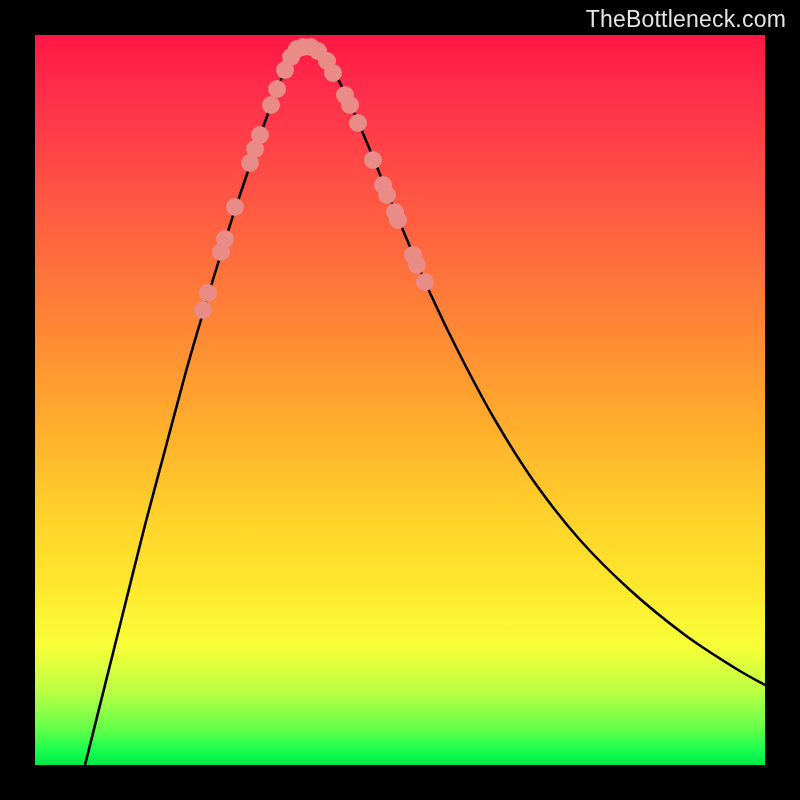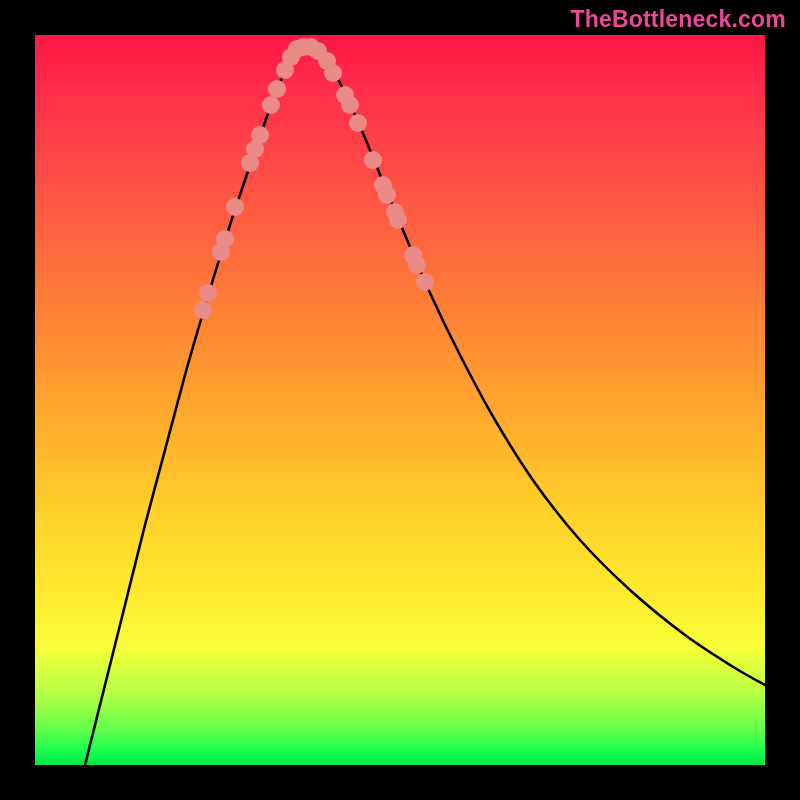--- a/index.html
+++ b/index.html
@@ -39,23 +39,23 @@
       #b9ff44 90%,
       #66ff4a 95%,
       #19ff4e 98%,
       #00e84a 100%
     );
   }
   .watermark {
     position: absolute;
     top: 6px;
     right: 14px;
-    color: #ec4899;
+    color: #e5e5e5;
     font-size: 23px;
-    font-weight: 700;
+    font-weight: 400;
     letter-spacing: 0.2px;
     user-select: none;
   }
   svg.curve {
     position: absolute;
     left: 0;
     top: 0;
     width: 730px;
     height: 730px;
   }

